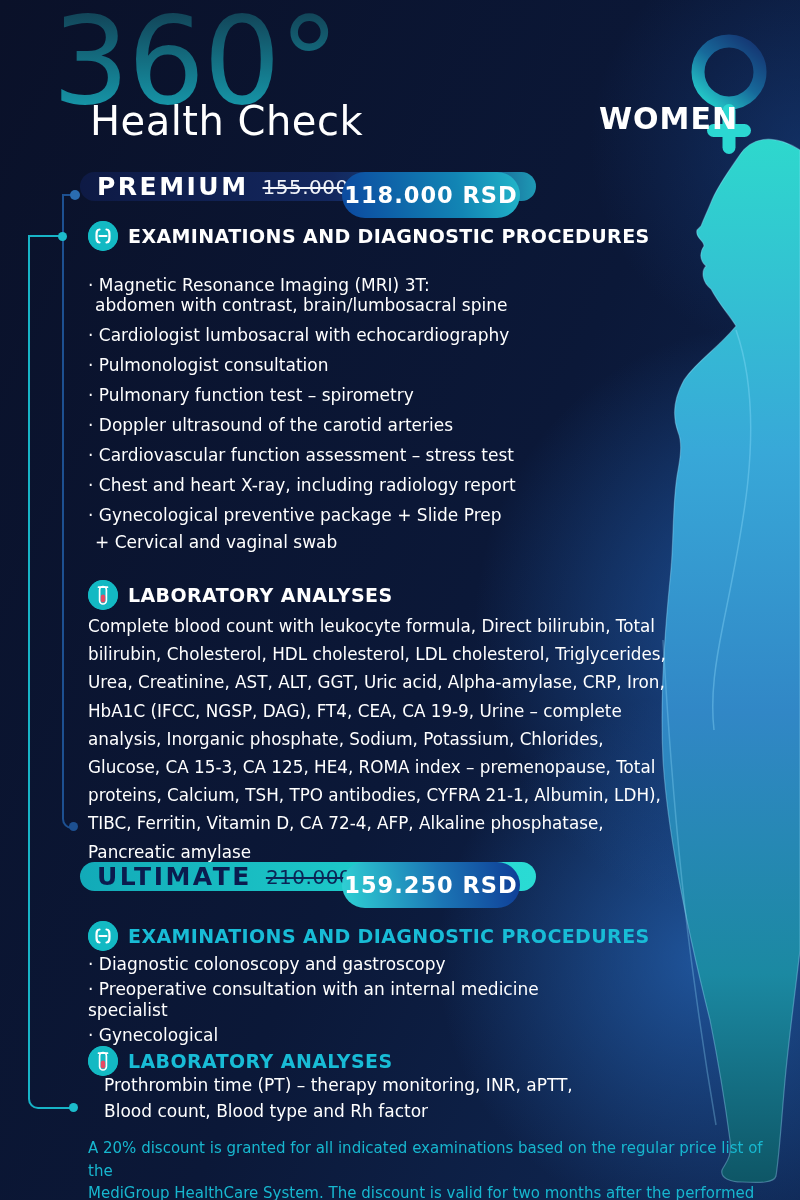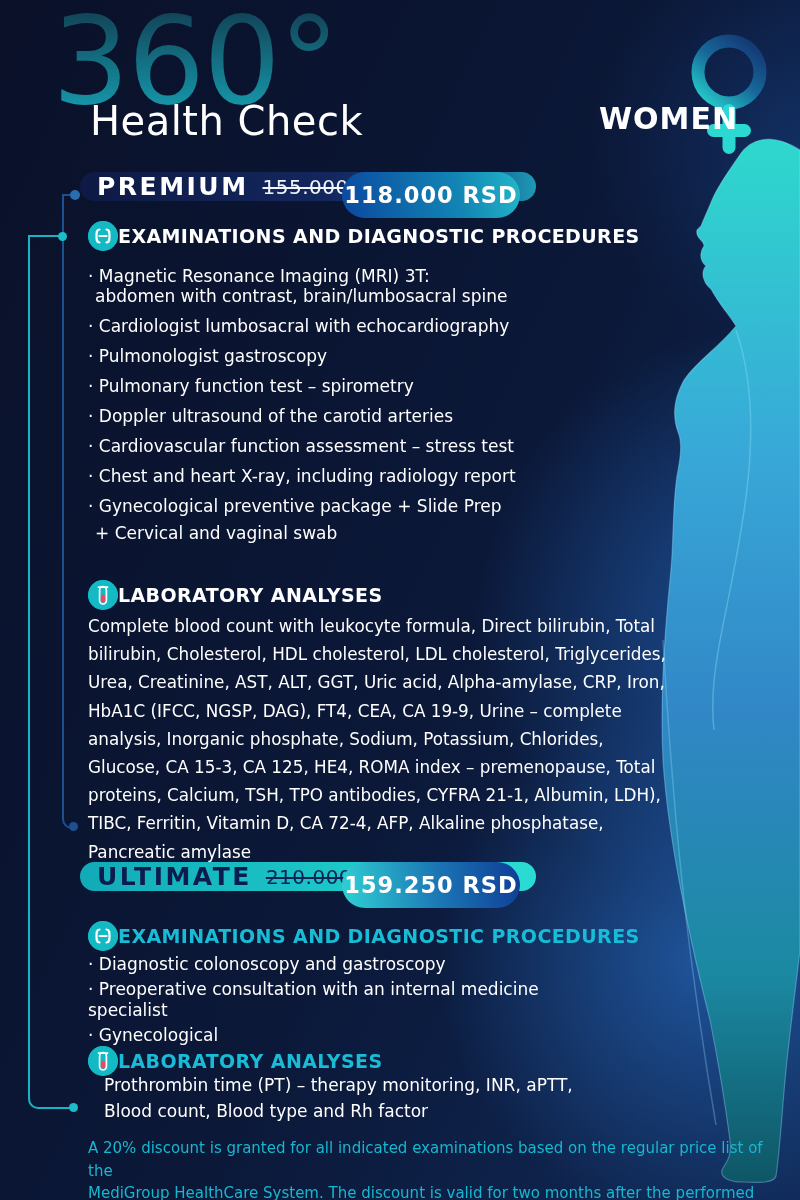--- a/index.html
+++ b/index.html
@@ -54,21 +54,21 @@
   .old-price{ margin-left:14px; font-size:20px; text-decoration:line-through; letter-spacing:.5px;}
   .banner-premium .old-price{ color:#f2f5fa;}
   .banner-ultimate .old-price{ color:#0b2456;}
   .price-pill{ position:absolute; right:16px; top:0; width:178px; height:46px; border-radius:23px;
     display:flex; align-items:center; justify-content:center;
     font-size:22.5px; font-weight:700; letter-spacing:1px; color:#fff;}
   .banner-premium .price-pill{ background:linear-gradient(80deg,#0c4da1 5%,#1285b4 65%,#22b6c9 100%);}
   .banner-ultimate .price-pill{ background:linear-gradient(80deg,#2fd2d4 0%,#1b74b4 55%,#0e3c96 100%);}
 
   
-  .sec-header{ left:88px; display:flex; align-items:center; z-index:2;}
+  .sec-header{ left:88px; display:flex; align-items:center; gap:10px; z-index:2;}
   .sec-header .txt{ font-size:19px; font-weight:700; letter-spacing:.4px;}
   .white-h .txt{ color:#fff;}
   .teal-h .txt{ color:#18bcd6;}
   .icon-circle{ width:30px; height:30px; border-radius:50%; background:#13b9c3; flex:0 0 auto;}
 
   
   .list{ left:88px; width:500px; z-index:2;}
   .item{ font-size:17px; line-height:20px; margin-bottom:10px; color:#fff;}
   .item.cont{ margin-top:-10px; padding-left:7px;}
   .item.cont2{ margin-top:-3px; padding-left:7px;}
@@ -155,25 +155,25 @@
   <div class="abs sec-header white-h" style="top:221px;">
     <svg class="icon-circle" width="30" height="30" viewBox="0 0 30 30">
       <circle cx="15" cy="15" r="15" fill="#13b9c3"></circle>
       <path d="M11.5 8.5 C8.5 8.5 8.5 11.5 8.5 15 C8.5 18.5 8.5 21.5 11.5 21.5" fill="none" stroke="#fff" stroke-width="2.2" stroke-linecap="round"></path>
       <path d="M18.5 8.5 C21.5 8.5 21.5 11.5 21.5 15 C21.5 18.5 21.5 21.5 18.5 21.5" fill="none" stroke="#fff" stroke-width="2.2" stroke-linecap="round"></path>
       <line x1="11.5" y1="15" x2="18.5" y2="15" stroke="#fff" stroke-width="2.2" stroke-linecap="round"></line>
     </svg>
     <span class="txt">EXAMINATIONS AND DIAGNOSTIC PROCEDURES</span>
   </div>
 
-  <div class="abs list" style="top:266px;">
+  <div class="abs list" style="top:275px;">
     <div class="item">· Magnetic Resonance Imaging (MRI) 3T:</div>
     <div class="item cont">abdomen with contrast, brain/lumbosacral spine</div>
     <div class="item">· Cardiologist lumbosacral with echocardiography</div>
-    <div class="item">· Pulmonologist gastroscopy</div>
+    <div class="item">· Pulmonologist consultation</div>
     <div class="item">· Pulmonary function test – spirometry</div>
     <div class="item">· Doppler ultrasound of the carotid arteries</div>
     <div class="item">· Cardiovascular function assessment – stress test</div>
     <div class="item">· Chest and heart X-ray, including radiology report</div>
     <div class="item">· Gynecological preventive package + Slide Prep</div>
     <div class="item cont2">+ Cervical and vaginal swab</div>
   </div>
 
   <div class="abs sec-header white-h" style="top:580px;">
     <svg class="icon-circle" width="30" height="30" viewBox="0 0 30 30">

